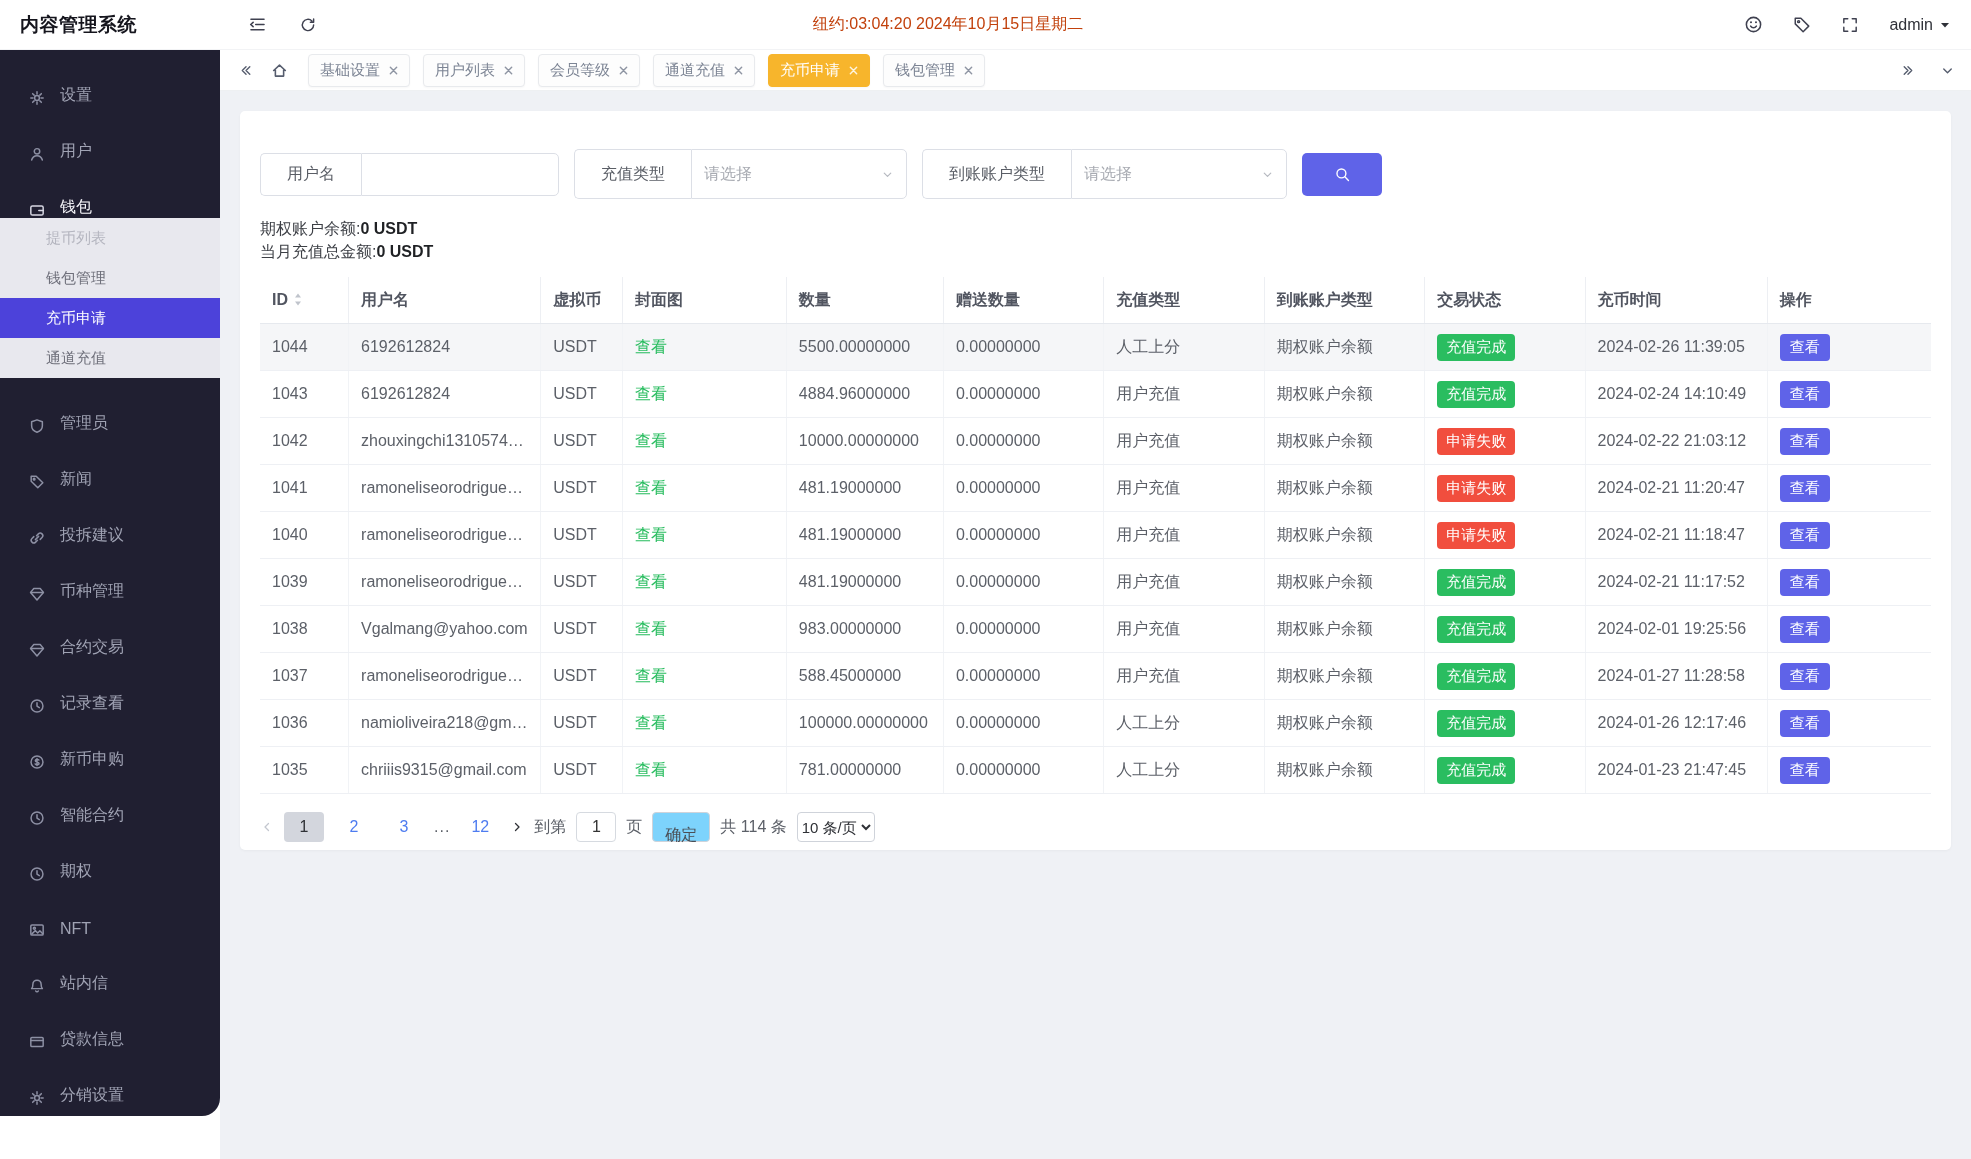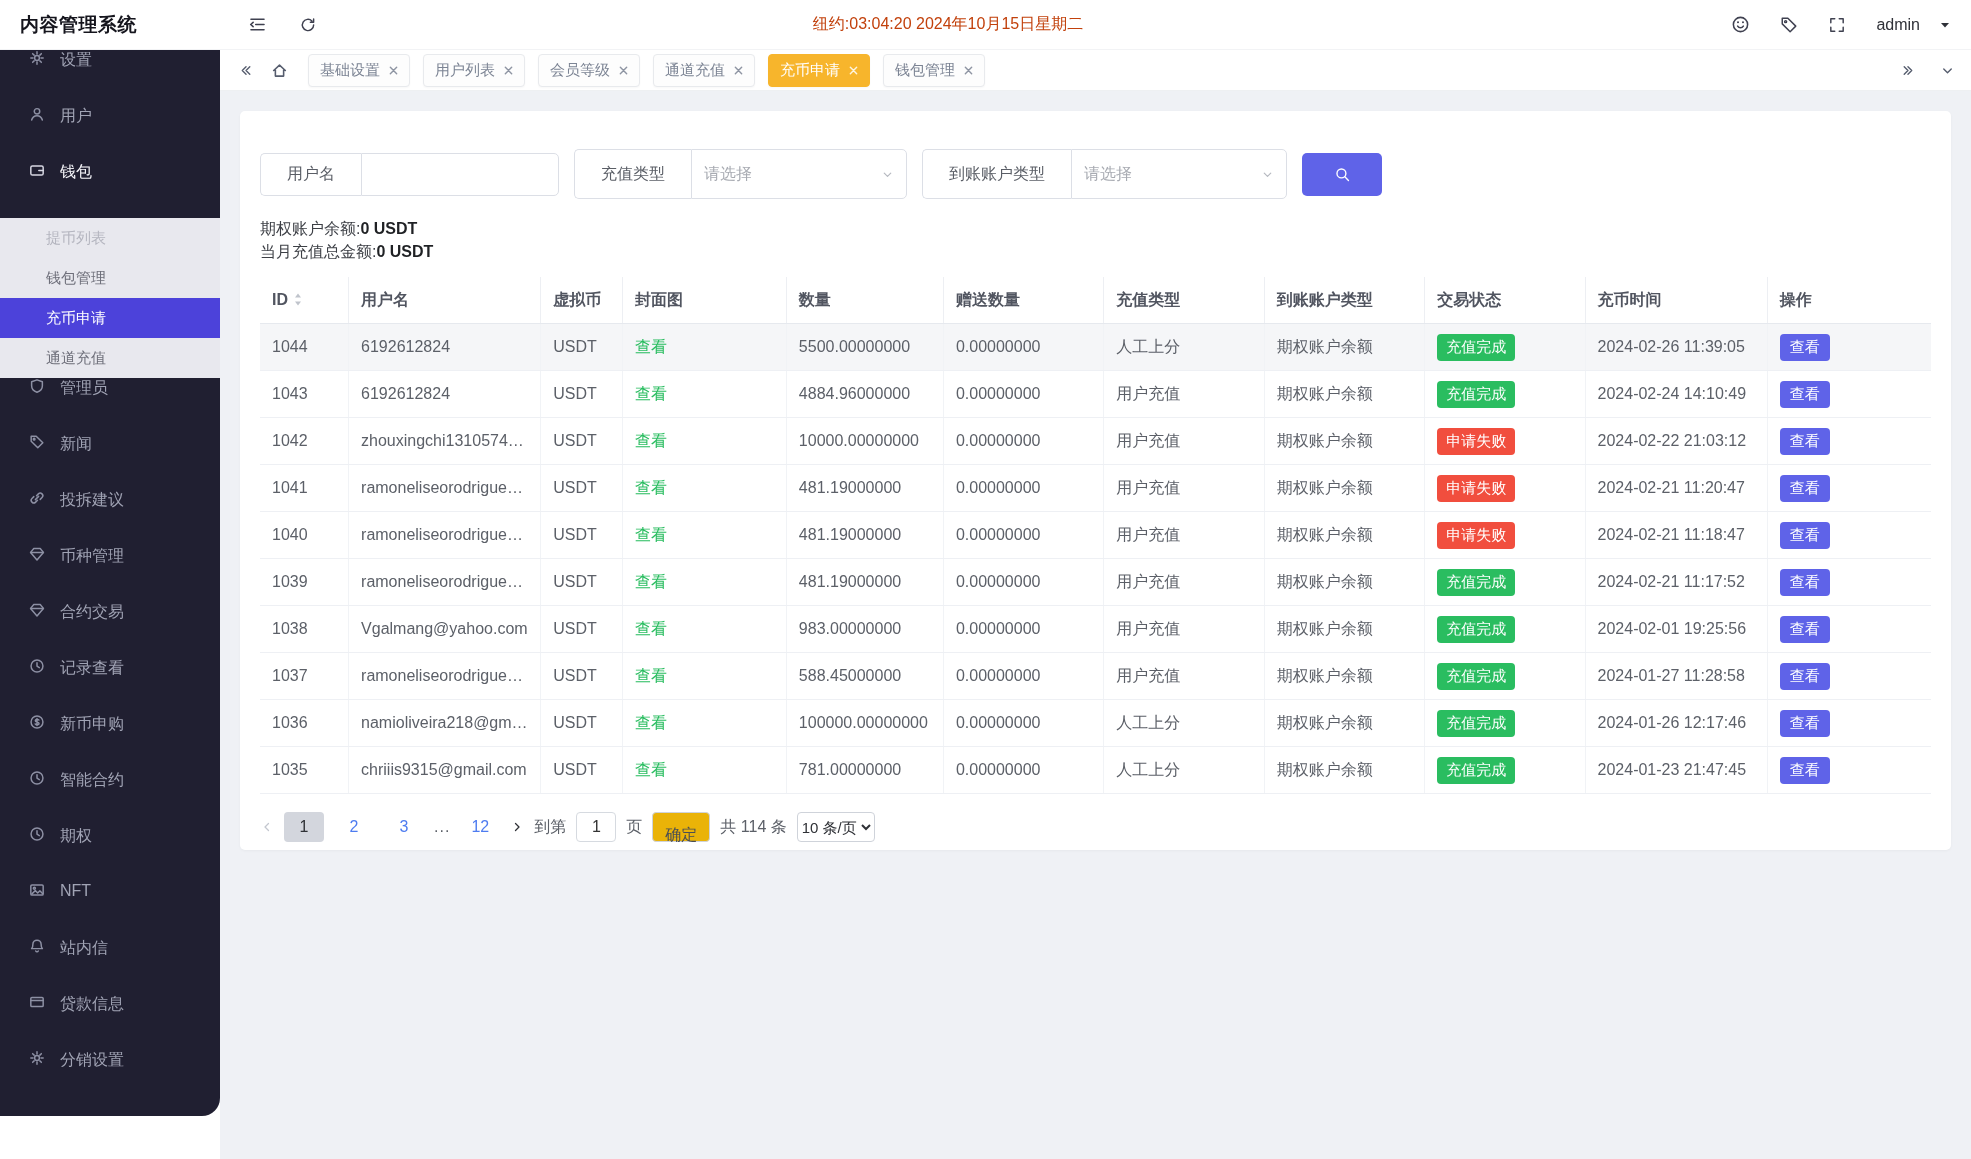--- a/index.html
+++ b/index.html
@@ -8,35 +8,35 @@
   svg{stroke:currentColor;fill:none;stroke-width:1.3;stroke-linecap:round;stroke-linejoin:round}
   svg.f *{fill:currentColor;stroke:none}
 
   
   .header{position:absolute;top:0;left:0;right:0;height:50px;background:#fff;display:flex;align-items:center;z-index:5;border-bottom:1px solid #f2f3f5;box-sizing:border-box}
   .brand{width:220px;flex:none;padding-left:20px;box-sizing:border-box;font-size:19px;font-weight:700;color:#15151d;letter-spacing:.5px}
   .hd-left{display:flex;align-items:center;gap:32px;margin-left:28px;color:#3f4150}
   .hicon{display:inline-flex;align-items:center;justify-content:center;cursor:pointer}
   .hd-clock{position:absolute;left:948px;transform:translateX(-50%);font-size:16px;color:#c2410c;white-space:nowrap}
   .hd-right{margin-left:auto;display:flex;align-items:center;gap:30px;padding-right:20px;color:#3f4150}
-  .hd-user{display:flex;align-items:center;gap:19px;font-size:16px;color:#2f3138;cursor:pointer}
+  .hd-user{display:flex;align-items:center;gap:6px;font-size:16px;color:#2f3138;cursor:pointer}
 
   
   .tabbar{position:absolute;top:50px;left:220px;right:0;height:41px;background:#fff;display:flex;align-items:center;border-bottom:1px solid #eef0f2;box-sizing:border-box;padding:0 16px 0 18px;z-index:4}
   .tb-icon{color:#565d6e;display:inline-flex;cursor:pointer}
   .home-tab{margin-left:18px;display:inline-flex;align-items:center;color:#565d6e;cursor:pointer}
   .tabs{display:flex;align-items:center;gap:13px;margin-left:20px;flex:1;min-width:0}
   .tab{height:31px;display:inline-flex;align-items:center;gap:9px;padding:0 11px;background:#fdfdfd;border:1px solid #e8eaed;border-radius:4px;font-size:15px;color:#7c8494;cursor:pointer;box-shadow:0 1px 2px rgba(0,0,0,.03);white-space:nowrap}
   .tab.active{background:#f7b52c;border-color:#f7b52c;color:#fff}
   .tab .x{display:inline-flex;opacity:.85}
   .tb-right{display:flex;align-items:center;gap:24px;color:#565d6e;margin-left:12px}
 
   
   .sidebar{position:absolute;top:50px;left:0;width:220px;height:1066px;background:#201f31;border-radius:0 0 18px 0;z-index:6;overflow:hidden}
-  .m-item{height:56px;display:flex;align-items:flex-start;gap:14px;padding-left:28px;font-size:16px;color:#a0a3b4;cursor:pointer}
+  .m-item{height:56px;display:flex;align-items:flex-end;gap:14px;padding-left:28px;font-size:16px;color:#a0a3b4;cursor:pointer}
   .m-item .icon{display:inline-flex;width:18px;justify-content:center;color:#8d90a4}
   .m-item.open{color:#f4f4f8}
   .m-item.open .icon{color:#d7d7e2}
   .submenu{background:#e8e8ee}
   .s-item{height:40px;display:flex;align-items:center;padding-left:46px;font-size:15px;color:#6e6f7a;cursor:pointer}
   .s-item.dim{color:#b4b5bf}
   .s-item.active{background:#4c42da;color:#fff}
 
   
   .main{position:absolute;top:91px;left:220px;right:0;bottom:0;background:#eff1f5;padding:20px;box-sizing:border-box}
@@ -69,21 +69,21 @@
   .btn-view{display:inline-block;background:#5f63e8;color:#fff;font-size:15px;padding:4px 10px;border-radius:4px;cursor:pointer}
 
   
   .pager{display:flex;align-items:center;gap:10px;margin-top:18px;font-size:16px;color:#5c6068}
   .pg-arrow{display:inline-flex;align-items:center;cursor:pointer;color:#2f3136}
   .pg-arrow.disabled{color:#c3c7cf;cursor:default}
   .pg-num{min-width:30px;height:30px;display:inline-flex;align-items:center;justify-content:center;border-radius:4px;color:#4e7cf0;cursor:pointer;padding:0 5px}
   .pg-num.current{background:#d3d6dd;color:#2f3136}
   .pg-dots{color:#5c6068;letter-spacing:1px}
   .goto-input{width:40px;height:30px;box-sizing:border-box;border:1px solid #d6dae0;border-radius:4px;text-align:center;font-size:16px;color:#333;outline:none}
-  .confirm-btn{height:30px;padding:12px 12px;background:#eab308;border:1px solid #cfd3da;border-radius:4px;font-size:16px;color:#4a4e55;cursor:pointer}
+  .confirm-btn{height:30px;padding:12px 12px;background:#7dd3fc;border:1px solid #cfd3da;border-radius:4px;font-size:16px;color:#4a4e55;cursor:pointer}
   .per-page{height:30px;border:1px solid #cfd3da;border-radius:4px;font-size:15px;color:#2f3136;background:#fff;outline:none}
 </style>
 </head>
 <body>
 
 <div class="viewport">
 
   <header class="header">
     <div class="brand">内容管理系统</div>
     <div class="hd-left">

